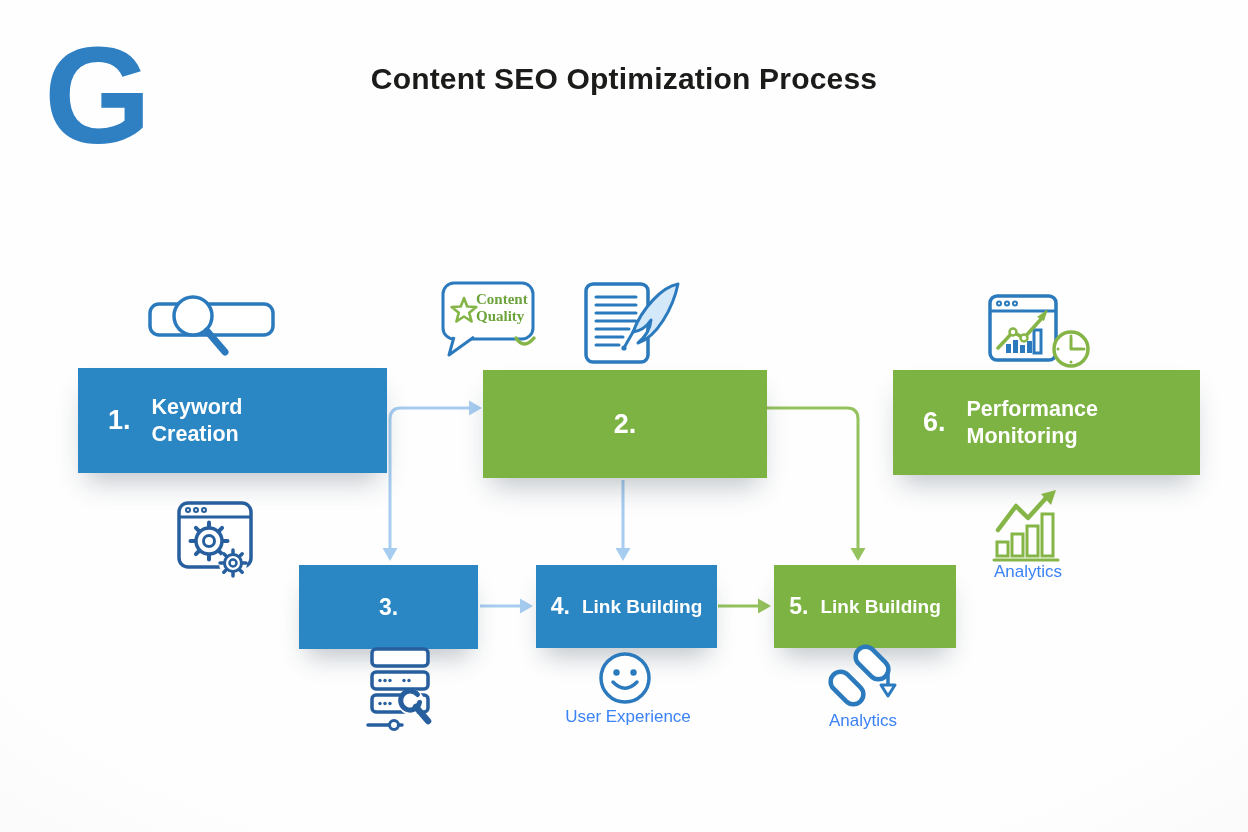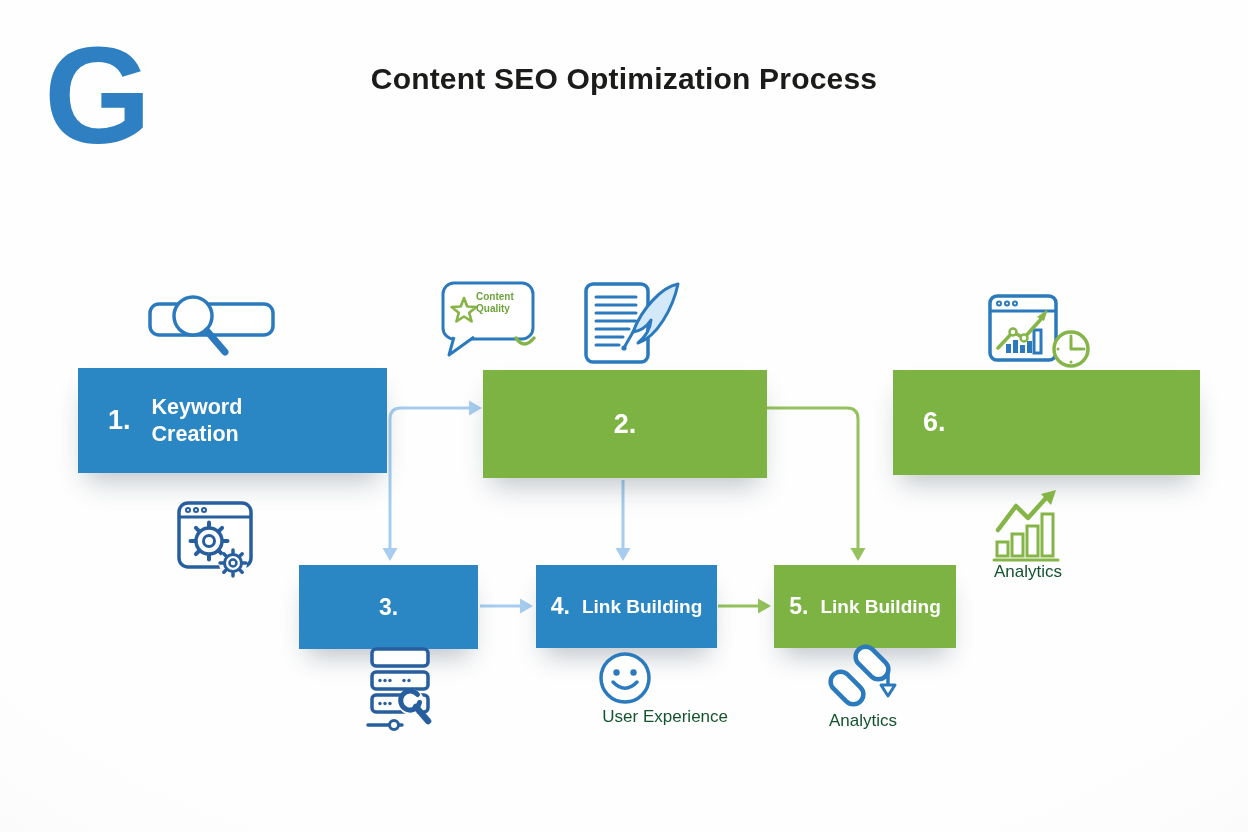--- a/index.html
+++ b/index.html
@@ -26,25 +26,25 @@
   .box.green{background:var(--box-green,#7cb342);}
   .box .num{font-weight:700;}
   .box .lbl{font-weight:700;white-space:pre-line;line-height:1.24;}
   .box.big .num{font-size:27px;}
   .box.big .lbl{font-size:21.5px;}
   .box.small .num{font-size:23px;}
   .box.small .lbl{font-size:19px;text-align:right;}
   .pad-left{padding-left:30px;gap:21px;}
   .centered{justify-content:center;gap:12px;}
   .caption{
-    font-size:17px;color:#14532d;text-align:center;width:200px;z-index:3;
+    font-size:17px;color:#3b82f6;text-align:center;width:200px;z-index:3;
   }
   .badge-text{
-    font-size:10px;font-weight:700;line-height:1.16;
-    color:var(--badge-text-green,#6da33b);white-space:pre-line;z-index:4;
+    font-size:15px;font-weight:700;line-height:1.16;
+    color:var(--badge-text-green,#6da33b);white-space:pre-line;z-index:4;font-family:Liberation Serif, serif;
   }
   svg{display:block;}
   .icon{z-index:3;}
   #connectors{left:0;top:0;z-index:1;}
   .sb  {stroke:var(--icon-blue,#2b7abd);}
   .sbd {stroke:var(--icon-blue-dark,#275f9e);}
   .sgr {stroke:var(--icon-green,#85b547);}
   .fb  {fill:var(--icon-blue,#2b7abd);}
   .fbd {fill:var(--icon-blue-dark,#275f9e);}
   .fgr {fill:var(--icon-green,#85b547);}
@@ -86,20 +86,22 @@
   <span class="lbl">Keyword
 Creation</span>
 </div>
 
 <div class="abs box green big centered" style="left:483px;top:370px;width:284px;height:108px;">
   <span class="num">2.</span>
 </div>
 
 <div class="abs box green big pad-left" style="left:893px;top:370px;width:277px;height:105px;">
   <span class="num">6.</span>
+  <span class="lbl">Performance
+Monitoring</span>
 </div>
 
 <div class="abs box blue small centered" style="left:299px;top:565px;width:179px;height:84px;">
   <span class="num">3.</span>
 </div>
 
 <div class="abs box blue small centered" style="left:536px;top:565px;width:181px;height:83px;">
   <span class="num">4.</span>
   <span class="lbl">Link Building</span>
 </div>
@@ -235,15 +237,15 @@
 <svg class="abs icon" style="left:992px;top:488px;" width="74" height="76" viewBox="0 0 74 76">
   <polyline points="6,42 24,18 36,30 54,10" class="nf sgr" stroke-width="4.5" stroke-linecap="round" stroke-linejoin="round"></polyline>
   <polygon points="49,6 64,2 59,17" class="fgr"></polygon>
   <rect x="5" y="54" width="11" height="14" class="nf sgr" stroke-width="3"></rect>
   <rect x="20" y="46" width="11" height="22" class="nf sgr" stroke-width="3"></rect>
   <rect x="35" y="38" width="11" height="30" class="nf sgr" stroke-width="3"></rect>
   <rect x="50" y="26" width="11" height="42" class="nf sgr" stroke-width="3"></rect>
   <line x1="2" y1="72" x2="66" y2="72" class="sgr" stroke-width="3" stroke-linecap="round"></line>
 </svg>
 
-<div class="abs caption" style="left:528px;top:707px;text-align:right;">User Experience</div>
+<div class="abs caption" style="left:528px;top:707px;">User Experience</div>
 <div class="abs caption" style="left:763px;top:711px;">Analytics</div>
 <div class="abs caption" style="left:928px;top:562px;">Analytics</div>
 
 </body></html>

